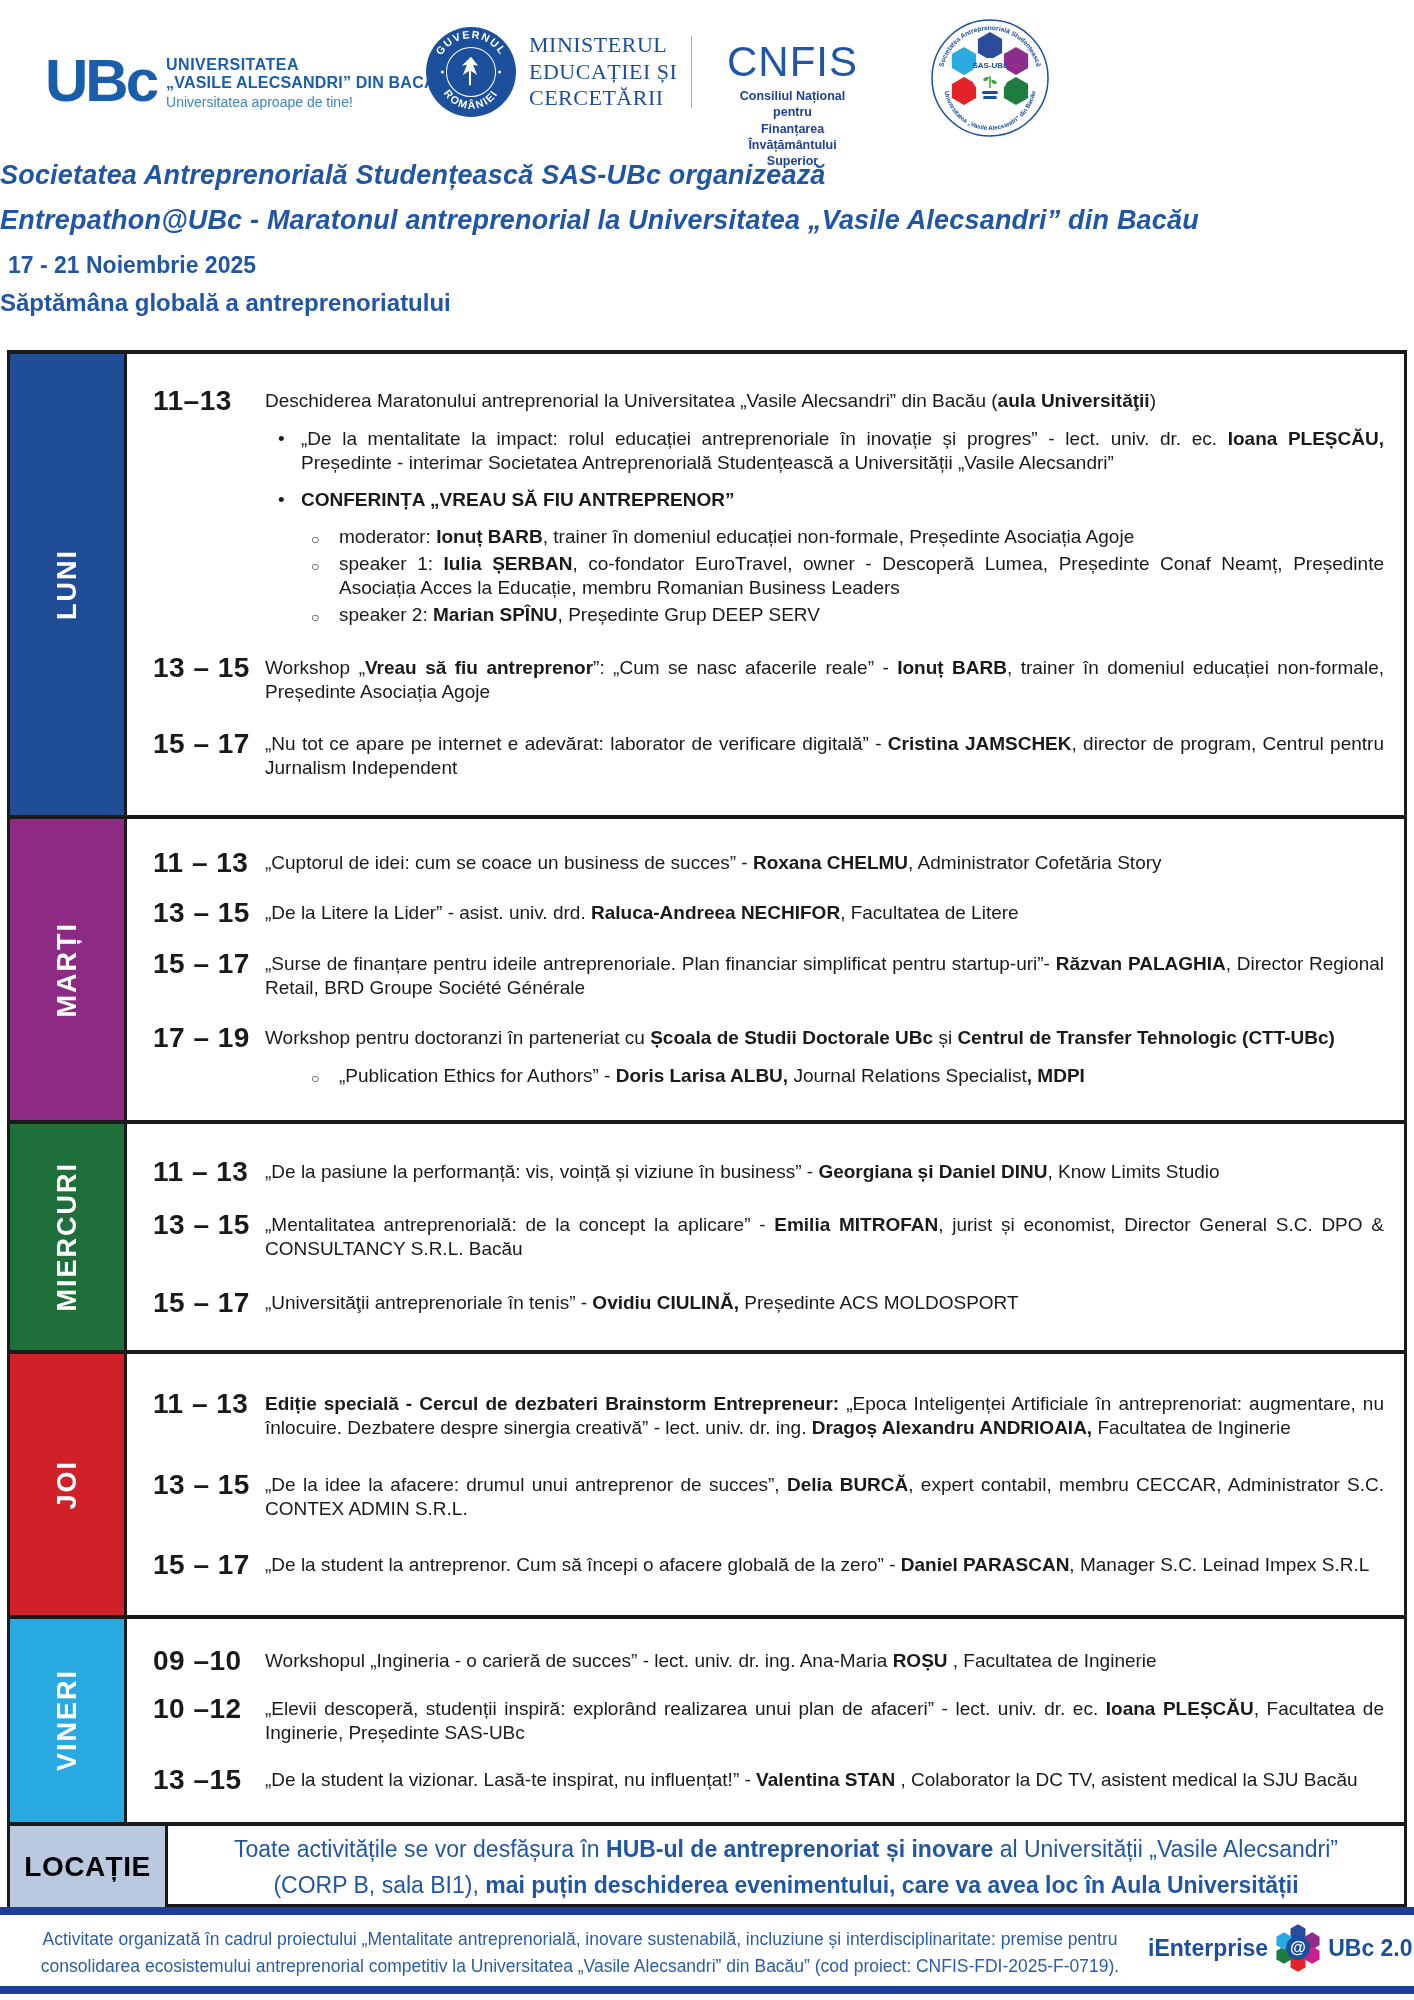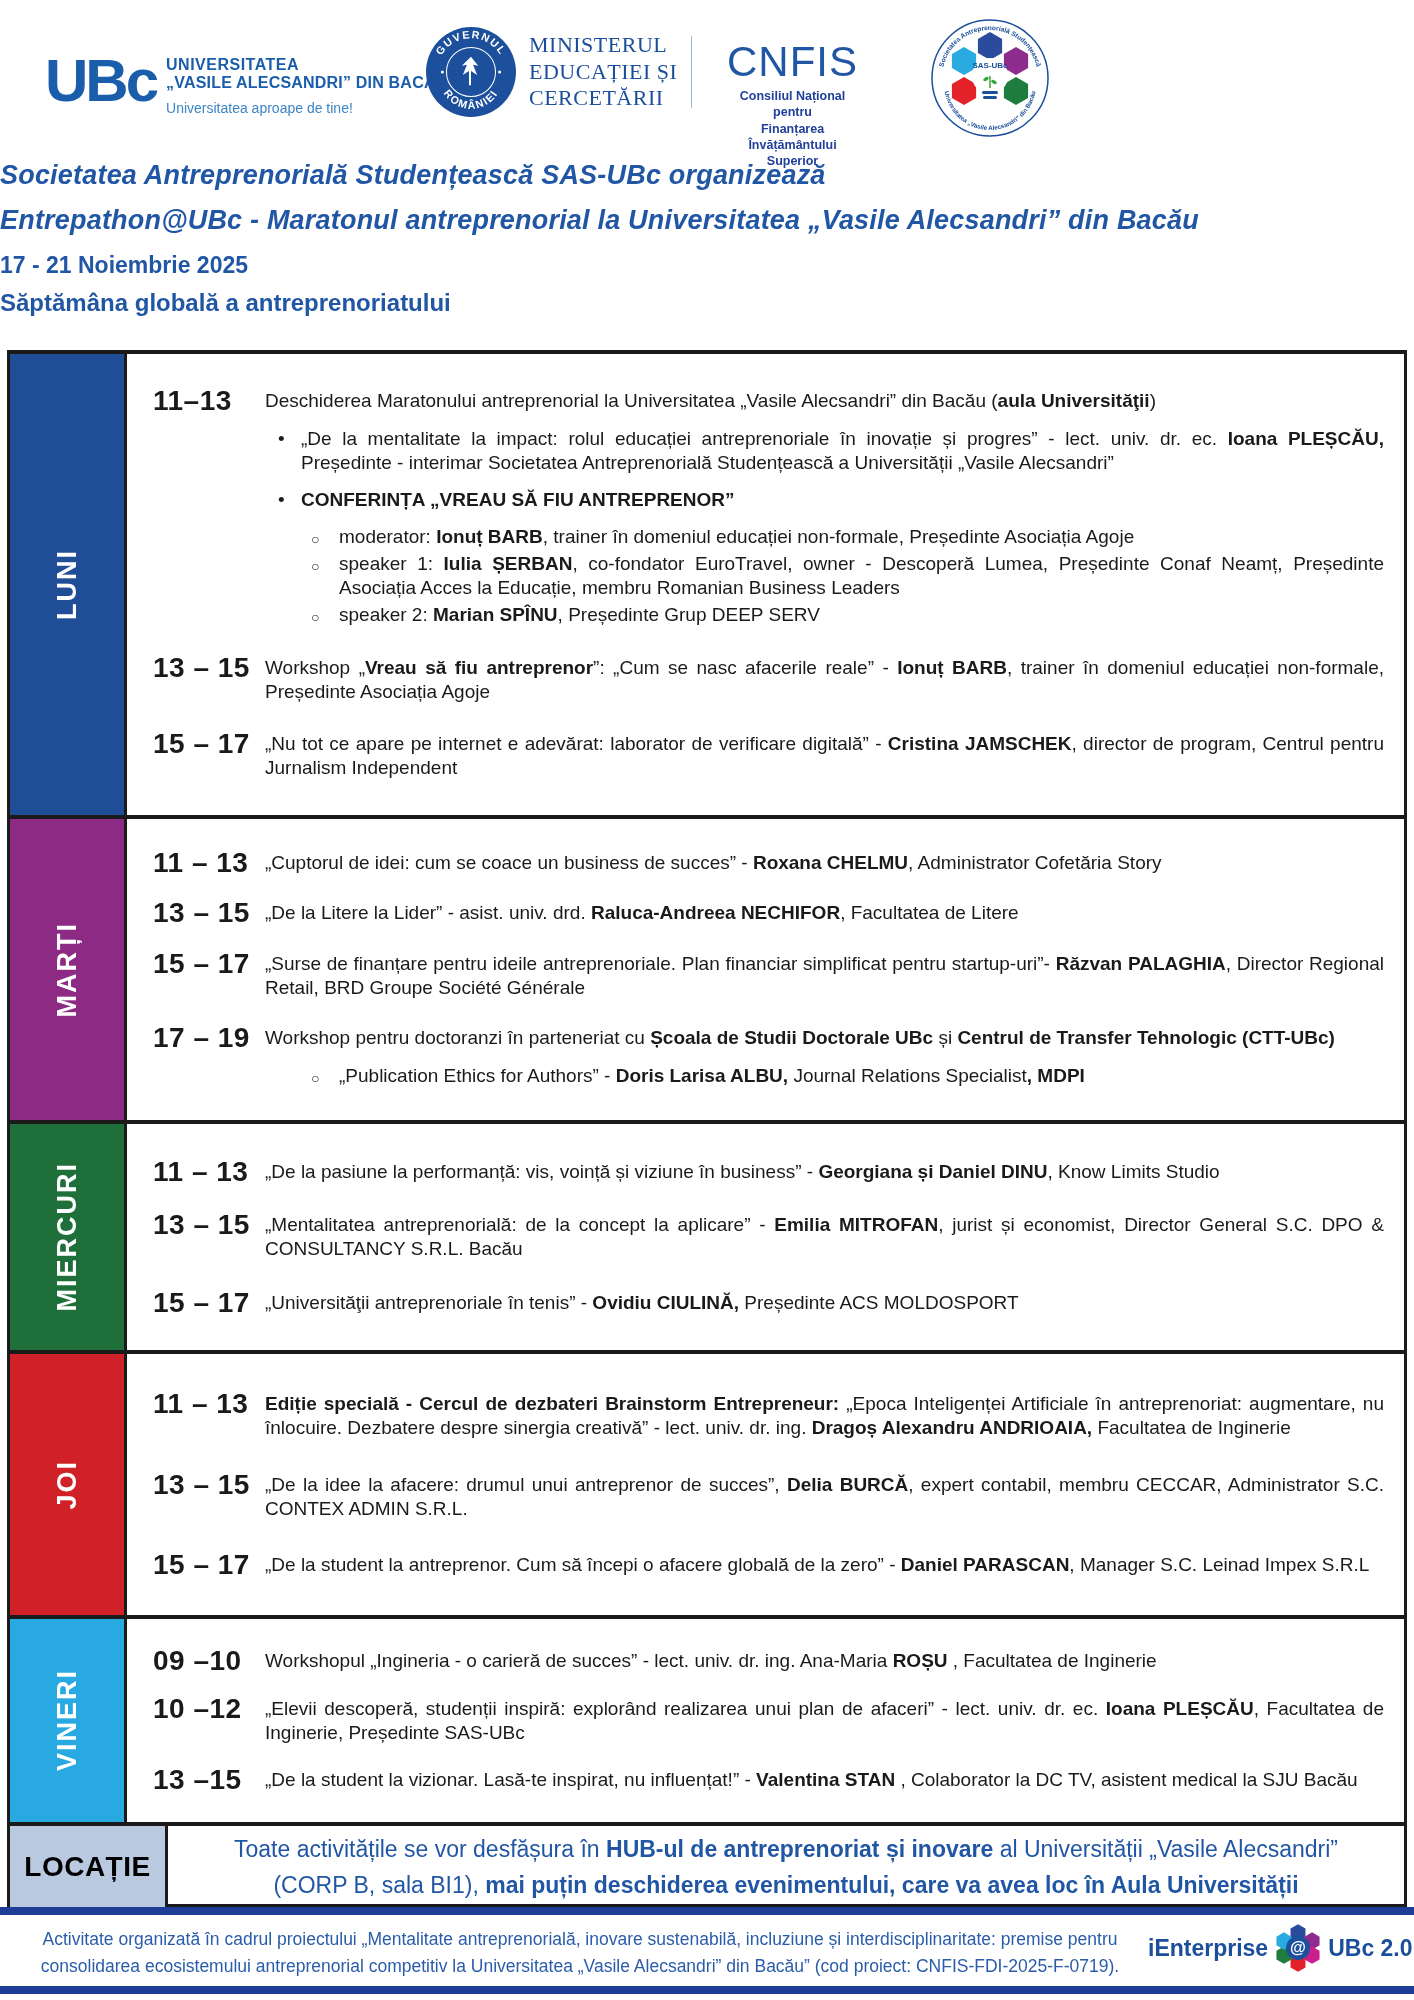--- a/index.html
+++ b/index.html
@@ -5,37 +5,37 @@
   html,body{margin:0;padding:0;background:#fff;}
   .poster{position:relative;width:1414px;height:2000px;background:#fff;overflow:hidden;
           font-family:"Liberation Sans","DejaVu Sans",sans-serif;color:#1a1a1a;}
 
   
   .logo-ubc{position:absolute;left:45px;top:52px;display:flex;align-items:flex-start;}
   .ubc-mark{font-size:60px;font-weight:800;color:#1a5dab;letter-spacing:-3px;line-height:58px;}
   .ubc-text{margin-left:10px;padding-top:4px;}
   .ubc-l1{font-size:16px;font-weight:800;color:#1a5dab;letter-spacing:.5px;}
   .ubc-l2{font-size:16px;font-weight:800;color:#1a5dab;letter-spacing:.2px;}
-  .ubc-l3{font-size:14px;color:#3c85c6;margin-top:8px;}
+  .ubc-l3{font-size:14px;color:#3c85c6;margin-top:2px;}
 
   .logo-gov{position:absolute;left:425px;top:26px;display:flex;align-items:center;}
   .gov-text{margin-left:12px;font-family:"Liberation Serif","DejaVu Serif",serif;
             font-size:22px;color:#1b4e9b;line-height:1.2;letter-spacing:.5px;}
   .gov-rule{width:1px;height:72px;background:#9db6d8;margin-left:14px;}
 
   .logo-cnfis{position:absolute;left:720px;top:40px;width:145px;text-align:center;}
   .cnfis-acro{font-size:42px;color:#2156a5;letter-spacing:1px;line-height:44px;}
   .cnfis-sub{margin-top:4px;font-size:12.5px;font-weight:bold;color:#21409a;line-height:1.3;text-align:center;}
 
   .logo-sas{position:absolute;left:930px;top:18px;}
 
   
   .titles{position:absolute;left:0;right:0;top:160px;text-align:left;color:#2156a5;}
   .t-ital{font-style:italic;font-weight:bold;font-size:27px;margin-bottom:14px;letter-spacing:.2px;}
-  .t-date{font-weight:bold;font-size:23px;margin-top:16px;}
+  .t-date{font-weight:bold;font-size:23px;margin-top:16px;margin-left:8px;}
   .t-week{font-weight:bold;font-size:24px;margin-top:10px;}
 
   
   .schedule{position:absolute;left:7px;right:7px;top:350px;height:1557px;box-sizing:border-box;
             border:3px solid #1a1a1a;border-top-width:4px;background:#fff;}
   .day-sec{display:flex;box-sizing:border-box;border-bottom:4px solid #1a1a1a;overflow:hidden;}
   .day-band{flex:0 0 114px;border-right:3px solid #1a1a1a;display:flex;align-items:center;justify-content:center;}
   .day-label{writing-mode:vertical-rl;transform:rotate(180deg);color:#fff;font-weight:bold;
              font-size:27px;letter-spacing:2px;}
   .day-content{flex:1;display:flex;flex-direction:column;justify-content:space-evenly;

